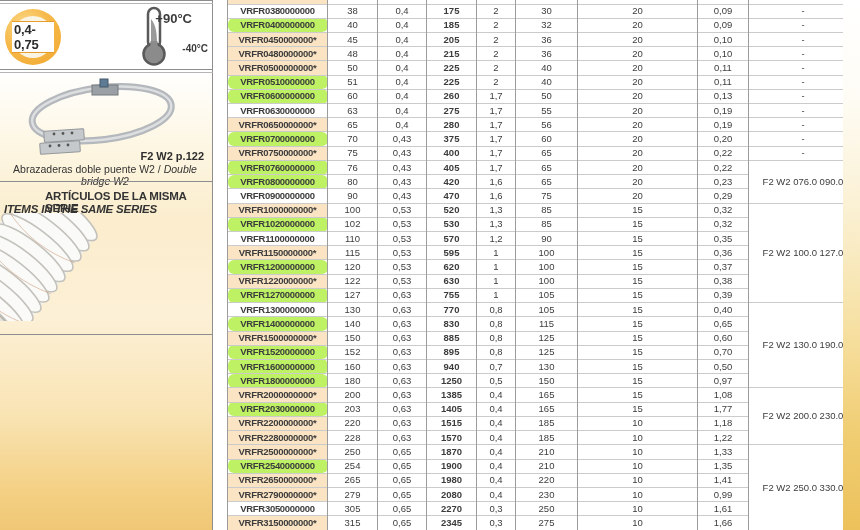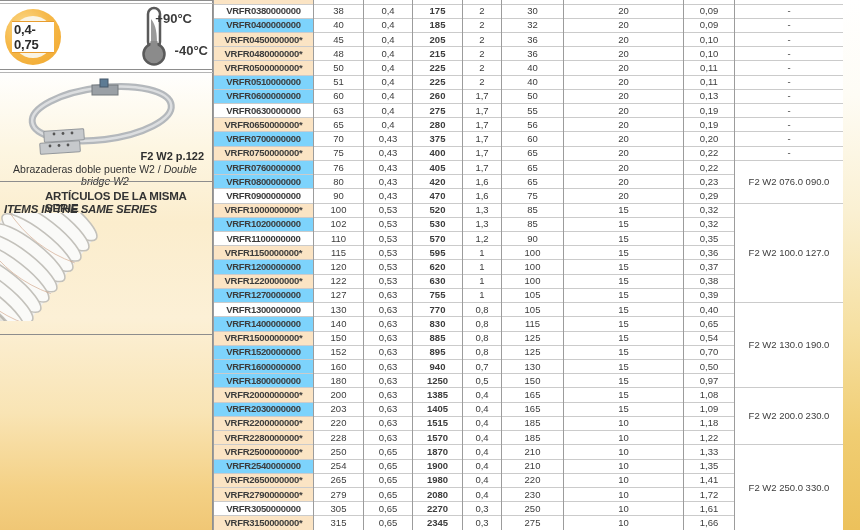--- a/index.html
+++ b/index.html
@@ -24,46 +24,46 @@
   .badge-inner {
     width:42px; height:42px; border-radius:50%; background:#faf4e4;
     display:flex; align-items:center; justify-content:center;
   }
   .badge-label {
     background:#fff; border-top:1px solid #e89c2e; border-bottom:1px solid #e89c2e;
     font-size:13px; font-weight:bold; color:#2c2c2c; padding:0 2px; letter-spacing:-0.2px;
   }
   .thermo-wrap { position:absolute; left:136px; top:5px; width:72px; height:64px; }
   .temp-max { position:absolute; right:16px; top:6px; font-size:13px; font-weight:bold; color:#3b3b3b; }
-  .temp-min { position:absolute; right:0; top:38px; font-size:13px; font-weight:bold; color:#3b3b3b; }
+  .temp-min { position:absolute; right:0; top:38px; font-size:10px; font-weight:bold; color:#3b3b3b; }
 
   .clamp-svg { position:absolute; left:14px; top:78px; }
   .clamp-ref { position:absolute; right:8px; top:150px; font-size:11px; font-weight:bold; color:#2e2e2e;text-align:center; }
   .clamp-caption { position:absolute; left:0; top:163px; width:210px; text-align:center; font-size:10.5px; color:#333; }
   .clamp-caption .it { font-style:italic; }
 
   .series-title-es { position:absolute; left:5px; top:190px; font-size:11.5px; font-weight:bold; color:#333; letter-spacing:-0.2px;margin-left:40px; }
   .series-title-en { position:absolute; left:4px; top:203px; font-size:11.5px; font-weight:bold; font-style:italic; color:#333; letter-spacing:-0.2px; }
   .hose-svg { position:absolute; left:0px; top:213px; }
   .series-ref { position:absolute; right:8px; top:318px; font-size:10.5px; font-weight:bold; color:#2e2e2e; }
 
   
-  .table-zone { position:absolute; left:213px; top:0; width:630px; height:530px; overflow:hidden; }
+  .table-zone { position:absolute; left:213px; top:0; width:630px; height:530px; overflow:hidden;padding-left:14px; }
   table.spec { border-collapse:collapse; table-layout:fixed; width:630px; }
   table.spec td {
     height:14.22px; padding:0; font-size:9.5px; line-height:10px;
     border-top:1px solid #cbcbcb; border-left:1px solid #9c9c9c;
     color:#3c3c3c; text-align:center; vertical-align:middle; overflow:hidden; white-space:nowrap;
   }
   table.spec tr.partial td { height:4px; border-top:none; }
   td.code {
     font-weight:bold; color:#161616; text-align:left; padding-left:4px;
     letter-spacing:-0.3px; border-left:none; font-size:9.5px;
   }
-  td.code.green { background:#7dd3fc; }
+  td.code.green { background:#bef264;border-radius:6px; }
   td.code.peach { background:#fbe4c4;text-align:center; }
   td.code.white { background:#ffffff; }
   td.bold { font-weight:bold; color:#1c1c1c; }
   td.ref { font-size:9.5px; color:#4c4c4c; border-right:1px solid #9c9c9c; }
 
   
   .edge-strip {
     position:absolute; left:843px; top:0; width:17px; height:530px;
     background:linear-gradient(180deg,#ffffff 0%,#fefcf5 18%,#faf0d2 40%,#f6e0a2 62%,#f0cd72 82%,#ecc15b 100%);
   }
@@ -418,21 +418,21 @@
           <td class="">0,65</td>
         </tr>
         <tr>
           <td class="code peach">VRFR1500000000*</td>
           <td class="">150</td>
           <td class="">0,63</td>
           <td class="bold">885</td>
           <td class="">0,8</td>
           <td class="">125</td>
           <td class="">15</td>
-          <td class="">0,54</td>
+          <td class="">0,60</td>
         </tr>
         <tr>
           <td class="code green">VRFR1520000000</td>
           <td class="">152</td>
           <td class="">0,63</td>
           <td class="bold">895</td>
           <td class="">0,8</td>
           <td class="">125</td>
           <td class="">15</td>
           <td class="">0,70</td>
@@ -469,21 +469,21 @@
           <td class="ref" rowspan="4">F2 W2 200.0 230.0</td>
         </tr>
         <tr>
           <td class="code green">VRFR2030000000</td>
           <td class="">203</td>
           <td class="">0,63</td>
           <td class="bold">1405</td>
           <td class="">0,4</td>
           <td class="">165</td>
           <td class="">15</td>
-          <td class="">1,09</td>
+          <td class="">1,77</td>
         </tr>
         <tr>
           <td class="code peach">VRFR2200000000*</td>
           <td class="">220</td>
           <td class="">0,63</td>
           <td class="bold">1515</td>
           <td class="">0,4</td>
           <td class="">185</td>
           <td class="">10</td>
           <td class="">1,18</td>
@@ -530,21 +530,21 @@
           <td class="">1,41</td>
         </tr>
         <tr>
           <td class="code peach">VRFR2790000000*</td>
           <td class="">279</td>
           <td class="">0,65</td>
           <td class="bold">2080</td>
           <td class="">0,4</td>
           <td class="">230</td>
           <td class="">10</td>
-          <td class="">1,72</td>
+          <td class="">0,99</td>
         </tr>
         <tr>
           <td class="code white">VRFR3050000000</td>
           <td class="">305</td>
           <td class="">0,65</td>
           <td class="bold">2270</td>
           <td class="">0,3</td>
           <td class="">250</td>
           <td class="">10</td>
           <td class="">1,61</td>

